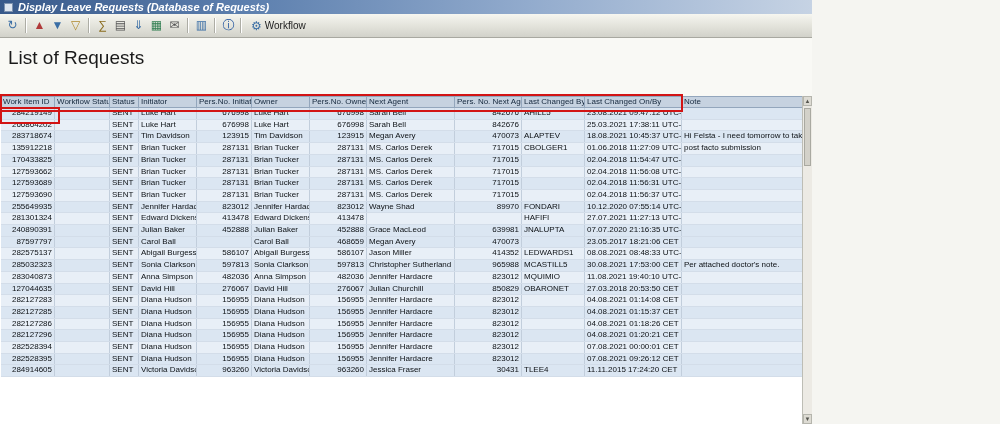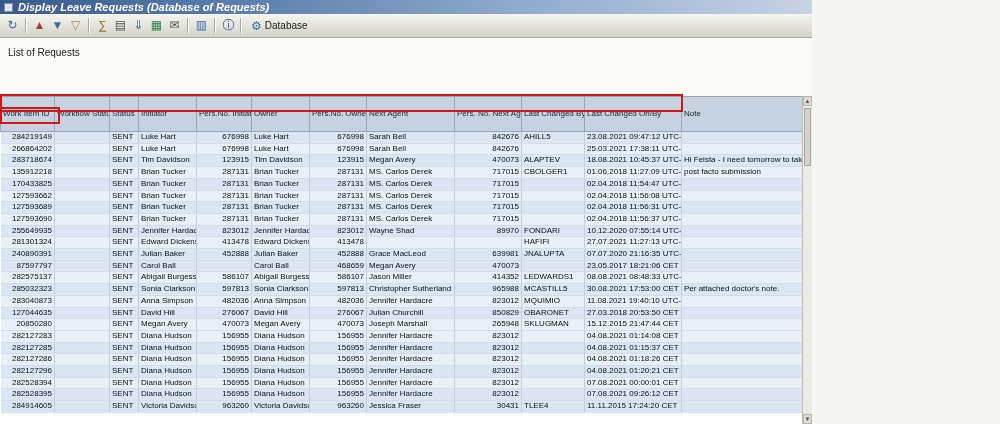--- a/index.html
+++ b/index.html
@@ -20,26 +20,26 @@
   .icons{display:flex;align-items:center;gap:1px;}
   .tb-icon{width:17px;height:17px;display:inline-flex;align-items:center;justify-content:center;
     font-size:12px;line-height:17px;cursor:default;}
   .tb-sep{width:1px;height:15px;background:#adada5;border-right:1px solid #ffffff;margin:0 3px;}
   .workflow-btn{display:inline-flex;align-items:center;gap:3px;font-size:10px;color:#1c1c1c;
     padding:0 4px;height:18px;margin-left:2px;}
   .workflow-glyph{color:#3a6ea5;font-size:12px;}
 
   
   .content{position:absolute;top:38px;left:0;right:0;bottom:0;background:#f9f9f5;}
-  .heading{position:absolute;top:9px;left:8px;font-size:10px;color:#1a1a1a;}
+  .heading{position:absolute;top:9px;left:8px;font-size:19px;color:#1a1a1a;}
 
   .grid-wrap{position:absolute;top:58px;left:0;width:990px;bottom:0;overflow:hidden;background:#ffffff;}
   table{border-collapse:collapse;table-layout:fixed;width:990px;font-size:8px;}
   th{background:#c6d2e0;border:1px solid #93a6bc;border-left:none;font-weight:normal;text-align:left;
-     padding:12px 2px;white-space:nowrap;overflow:hidden;color:#14273c;height:10px;line-height:10px;}
+     padding:0 2px;white-space:nowrap;overflow:hidden;color:#14273c;height:10px;line-height:10px;}
   th:first-child{border-left:1px solid #93a6bc;}
   td{padding:0 2px;white-space:nowrap;overflow:hidden;height:10.7px;line-height:10.7px;
      border-right:1px solid #c2cedc;border-bottom:1px solid #d3dde9;color:#0c1014;}
   tr.odd td{background:#dbe6f2;}
   tr.even td{background:#e8eff7;}
   td.num{text-align:right;}
 
   
   .ann{position:absolute;border:2px solid #d21414;pointer-events:none;z-index:6;background:transparent;}
   #ann-header{top:56px;left:0;width:679px;height:14px;}
@@ -77,21 +77,21 @@
         <span class="tb-icon" style="color: rgb(46, 125, 79);">▦</span>
         <span class="tb-icon" style="color: rgb(85, 85, 85);">✉</span>
         <span class="tb-sep"></span>
         <span class="tb-icon" style="color: rgb(58, 110, 165);">▥</span>
         <span class="tb-sep"></span>
         <span class="tb-icon" style="color: rgb(26, 79, 156);">ⓘ</span>
       </span>
     <span class="tb-sep"></span>
     <span class="workflow-btn">
       <span class="workflow-glyph">⚙</span>
-      <span>Database</span>
+      <span>Workflow</span>
     </span>
   </div>
 
   <div class="content">
     <div class="heading">List of Requests</div>
 
     <div class="grid-wrap">
       <table>
         <colgroup id="cg">
             <col style="width: 54px;">
@@ -342,34 +342,20 @@
               <td class="num">276067</td>
               <td>David Hill</td>
               <td class="num">276067</td>
               <td>Julian Churchill</td>
               <td class="num">850829</td>
               <td>OBARONET</td>
               <td>27.03.2018 20:53:50 CET</td>
               <td></td>
             </tr>
             <tr class="even">
-              <td class="num">20850280</td>
-              <td></td>
-              <td>SENT</td>
-              <td>Megan Avery</td>
-              <td class="num">470073</td>
-              <td>Megan Avery</td>
-              <td class="num">470073</td>
-              <td>Joseph Marshall</td>
-              <td class="num">265948</td>
-              <td>SKLUGMAN</td>
-              <td>15.12.2015 21:47:44 CET</td>
-              <td></td>
-            </tr>
-            <tr class="even">
               <td class="num">282127283</td>
               <td></td>
               <td>SENT</td>
               <td>Diana Hudson</td>
               <td class="num">156955</td>
               <td>Diana Hudson</td>
               <td class="num">156955</td>
               <td>Jennifer Hardacre</td>
               <td class="num">823012</td>
               <td></td>

